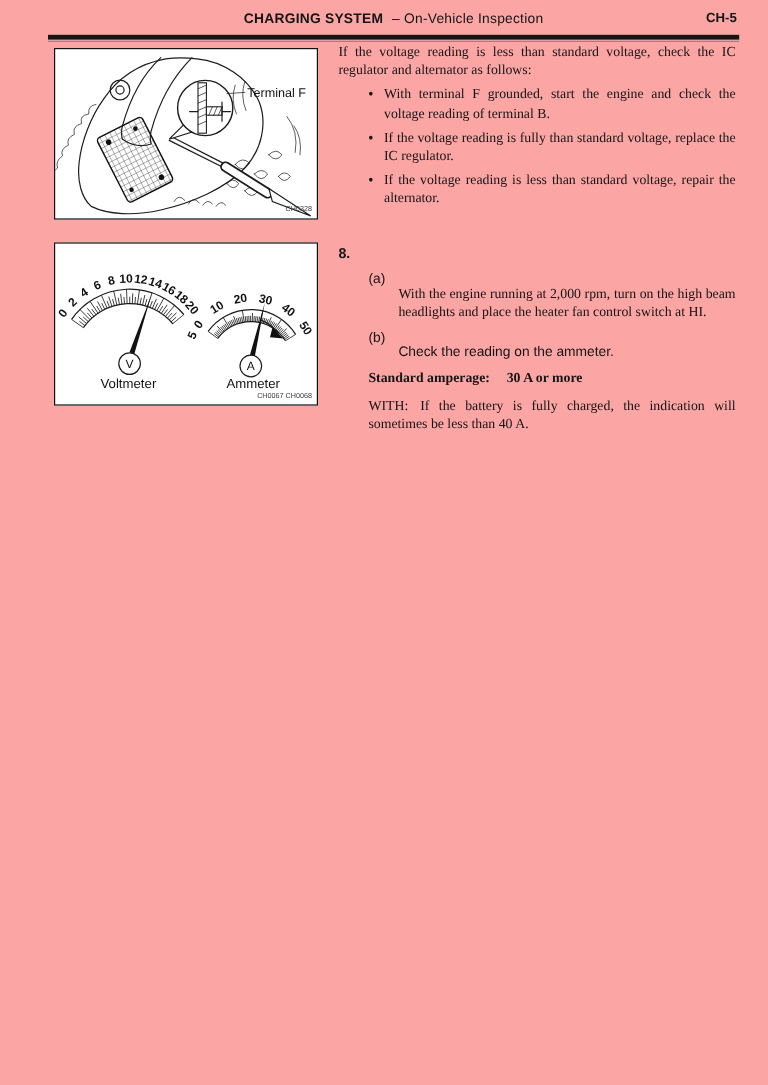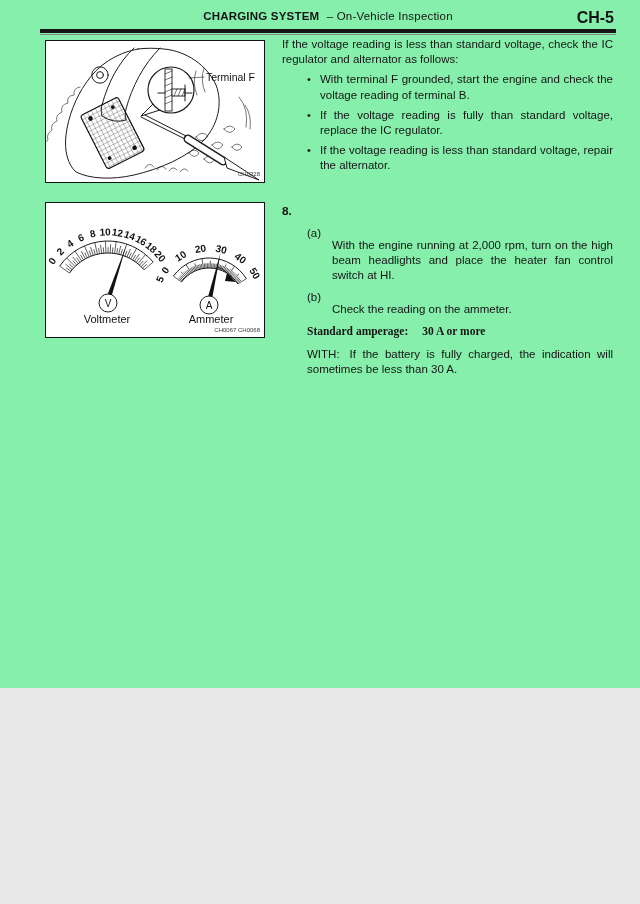--- a/index.html
+++ b/index.html
@@ -1,41 +1,41 @@
 <!DOCTYPE html>
 <html><head>
 <meta charset="utf-8">
 <style>
   html,body{margin:0;padding:0;background:#e8e8e8;}
-  .page{position:relative;width:640px;height:688px;background:#86efac;overflow:hidden;
+  .page{position:relative;width:640px;height:904px;background:#fca5a5;overflow:hidden;
         font-family:"Liberation Sans",sans-serif;color:#141414;}
   
   .h-title{position:absolute;left:40px;top:10px;width:576px;text-align:center;
            font-size:11.5px;letter-spacing:.2px;white-space:nowrap;}
   .h-title .tb{font-weight:bold;}
   .h-title .tr{font-weight:normal;margin-left:4px;}
-  .h-page{position:absolute;right:26px;top:9px;font-size:16px;font-weight:bold;margin-left:48px;}
+  .h-page{position:absolute;right:26px;top:9px;font-size:11px;font-weight:bold;margin-left:48px;}
   .rule-a{position:absolute;left:40px;top:29px;width:576px;height:4px;background:#161616;}
   .rule-b{position:absolute;left:40px;top:34px;width:576px;height:1px;background:#8a8a8a;}
   
   .fig{position:absolute;left:45px;border:1.5px solid #121212;background:#fff;box-sizing:border-box;}
   .fig1{top:40px;width:220px;height:143px;}
   .fig2{top:202px;width:220px;height:136px;}
   .fig svg{display:block;}
   .ln{stroke:#1d1d1d;fill:none;stroke-width:1;stroke-linecap:round;stroke-linejoin:round;}
   .thin{stroke-width:.6;}
   .svglabel{font:10.5px "Liberation Sans",sans-serif;fill:#111;}
   .svgcode{font:6px "Liberation Sans",sans-serif;fill:#3c3c3c;}
   .mlabel{font:bold 10px "Liberation Sans",sans-serif;fill:#111;}
   .mname{font:11px "Liberation Sans",sans-serif;fill:#111;text-anchor:middle;}
   .munit{font:10px "Liberation Sans",sans-serif;fill:#111;text-anchor:middle;}
   
   .col{position:absolute;left:282px;top:37px;width:331px;font-size:11.5px;line-height:15.2px;}
   .col p{margin:0;}
-  .jt{text-align:justify;}
+  .jt{text-align:justify;font-family:Liberation Serif, serif;}
   .intro{margin-left:21px;}
   .bullet{display:flex;margin:5px 0 0 25px;}
   .bullet .dot{width:13px;flex:none;font-size:11px;}
   .bullet p{flex:1;}
   .sec8{margin-top:30px;}
   .s8head{display:flex;font-weight:bold;font-size:11.8px;}
   .s8head .num{width:25px;flex:none;}
   .step{display:flex;margin:7px 0 0 25px;}
   .step .mk{width:25px;flex:none;}
   .step p{flex:1;margin-top:12px;}
@@ -179,18 +179,18 @@
         <span class="mk">(b)</span>
         <p>Check the reading on the ammeter.</p>
       </div>
 
       <p class="std">
         <span>Standard amperage:</span><span class="val">30 A or more</span>
       </p>
 
 
       <p class="hint jt">
-        <span class="hl">WITH:</span><span>If the battery is fully charged, the indication will sometimes be less than 30 A.</span>
+        <span class="hl">WITH:</span><span>If the battery is fully charged, the indication will sometimes be less than 40 A.</span>
       </p>
     </div>
   </div>
 
 </div>
 
 </body></html>

